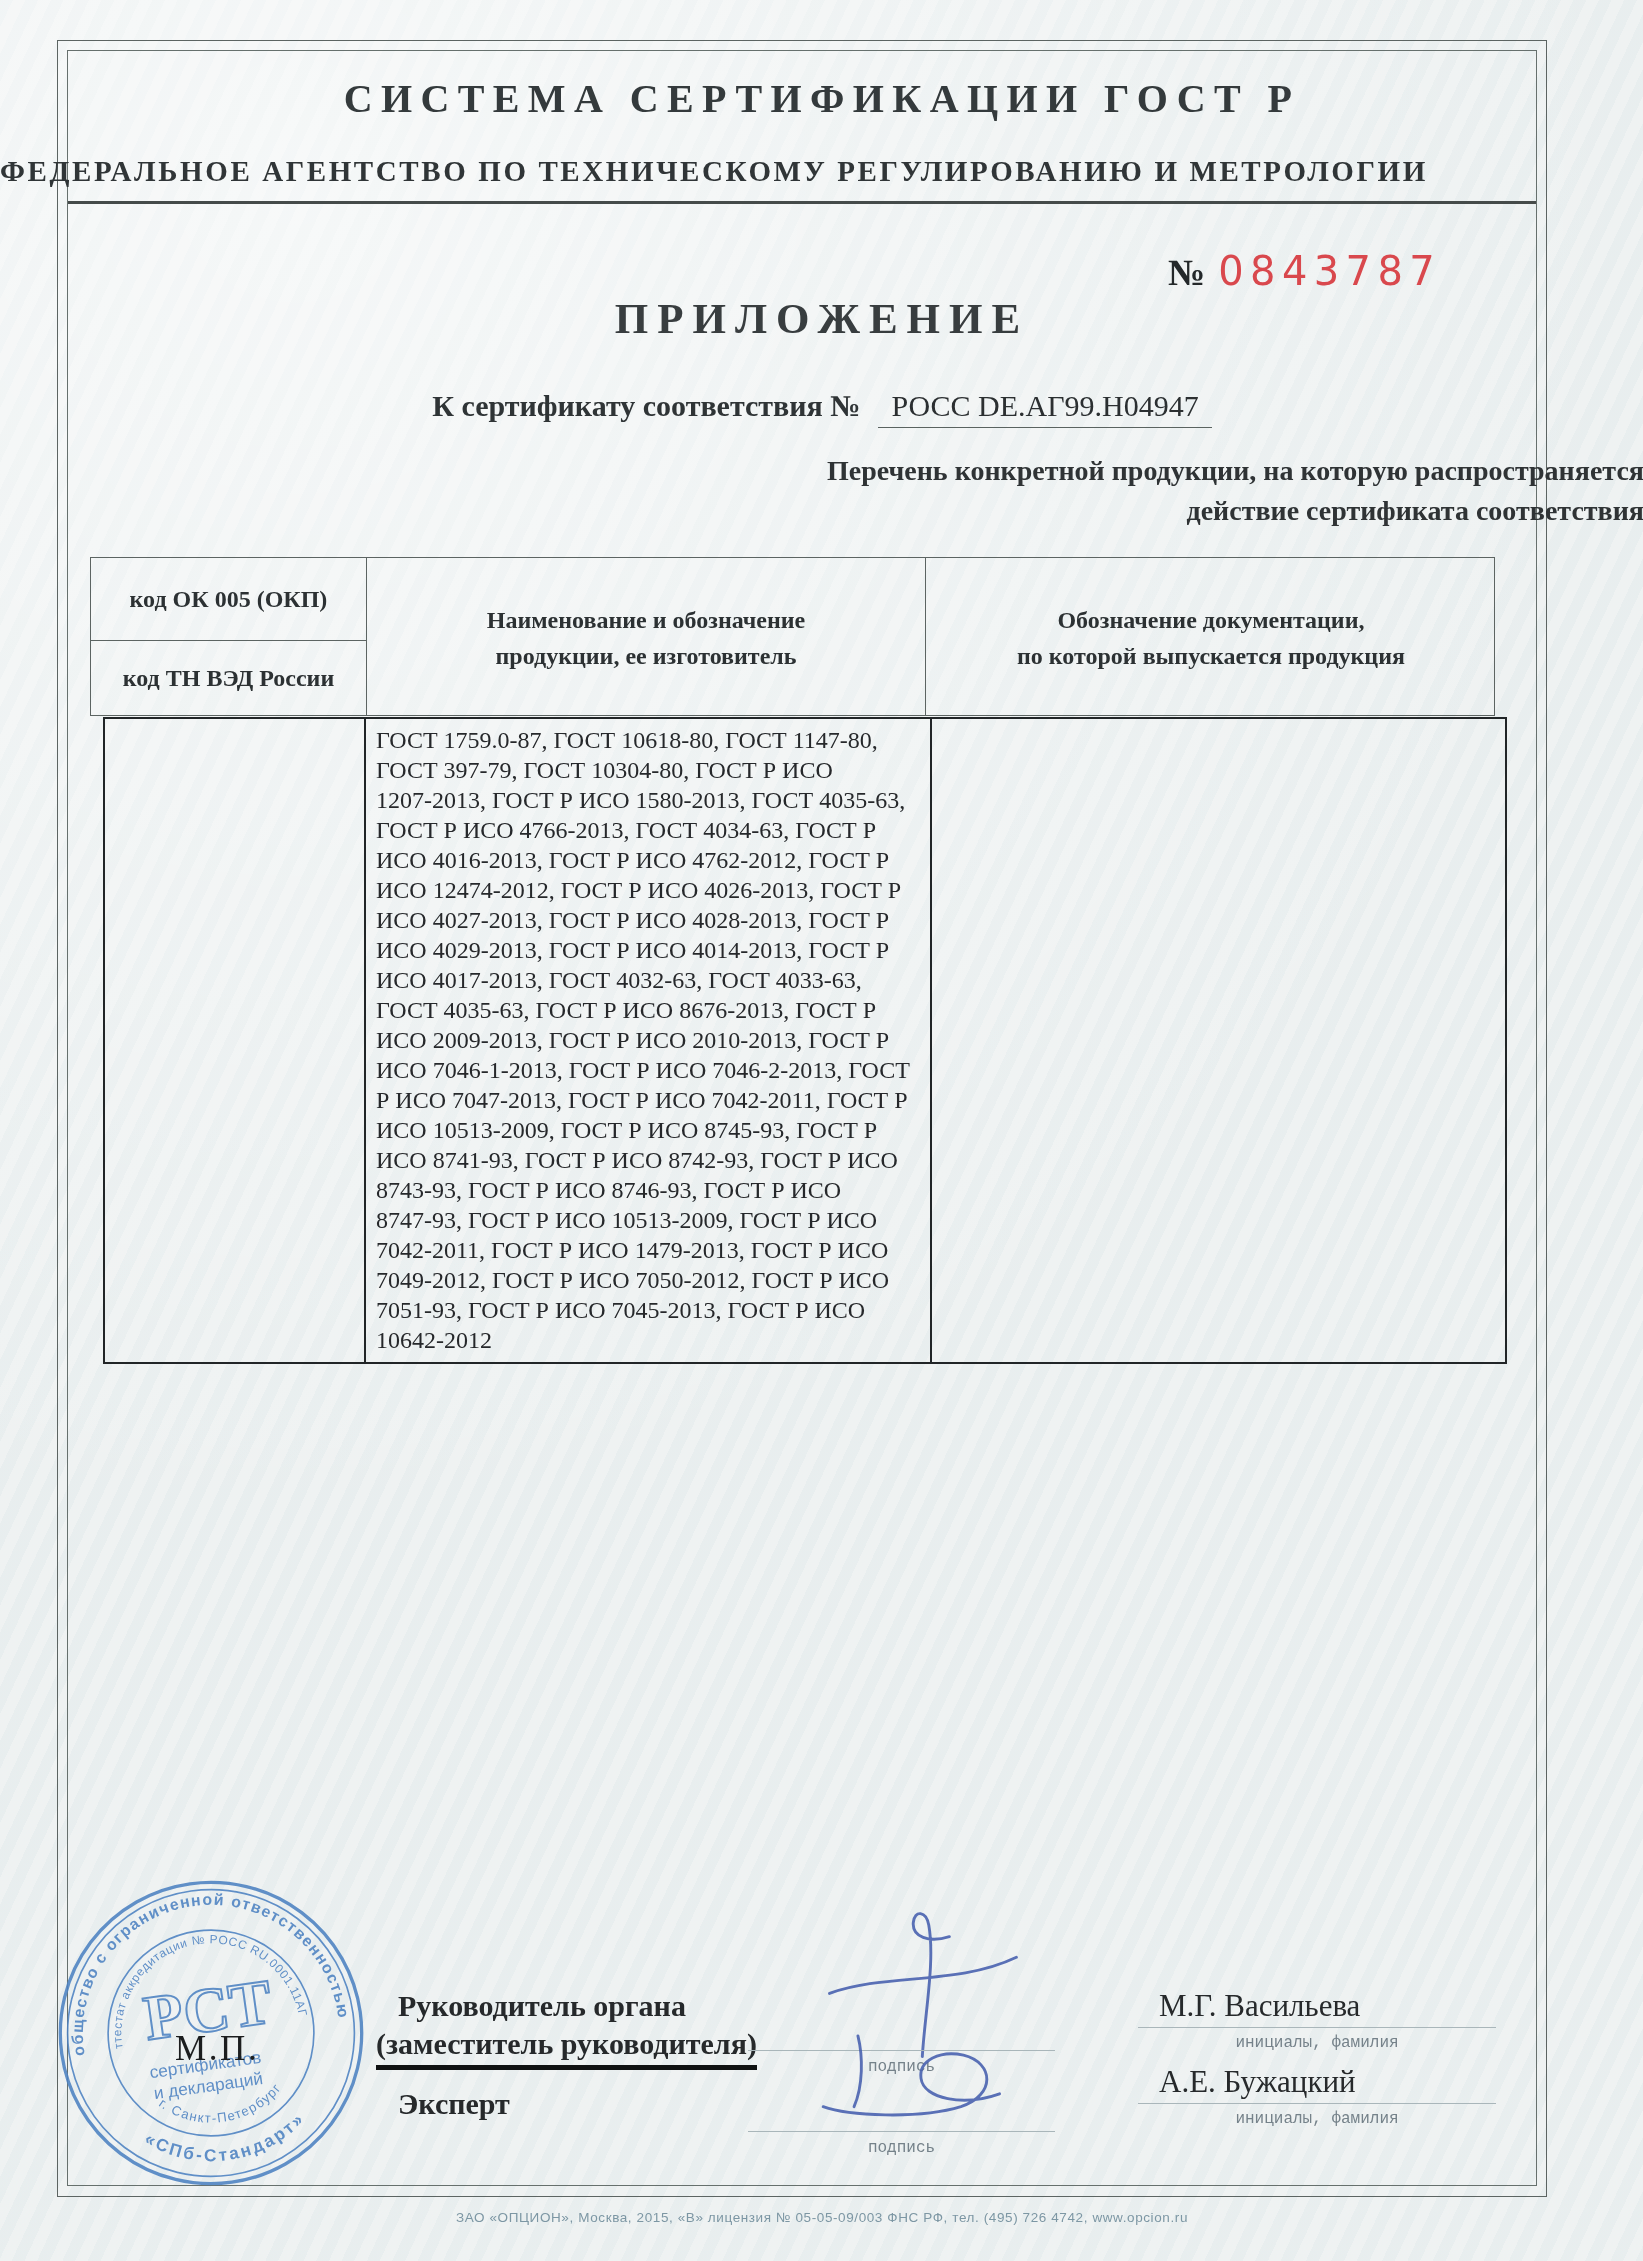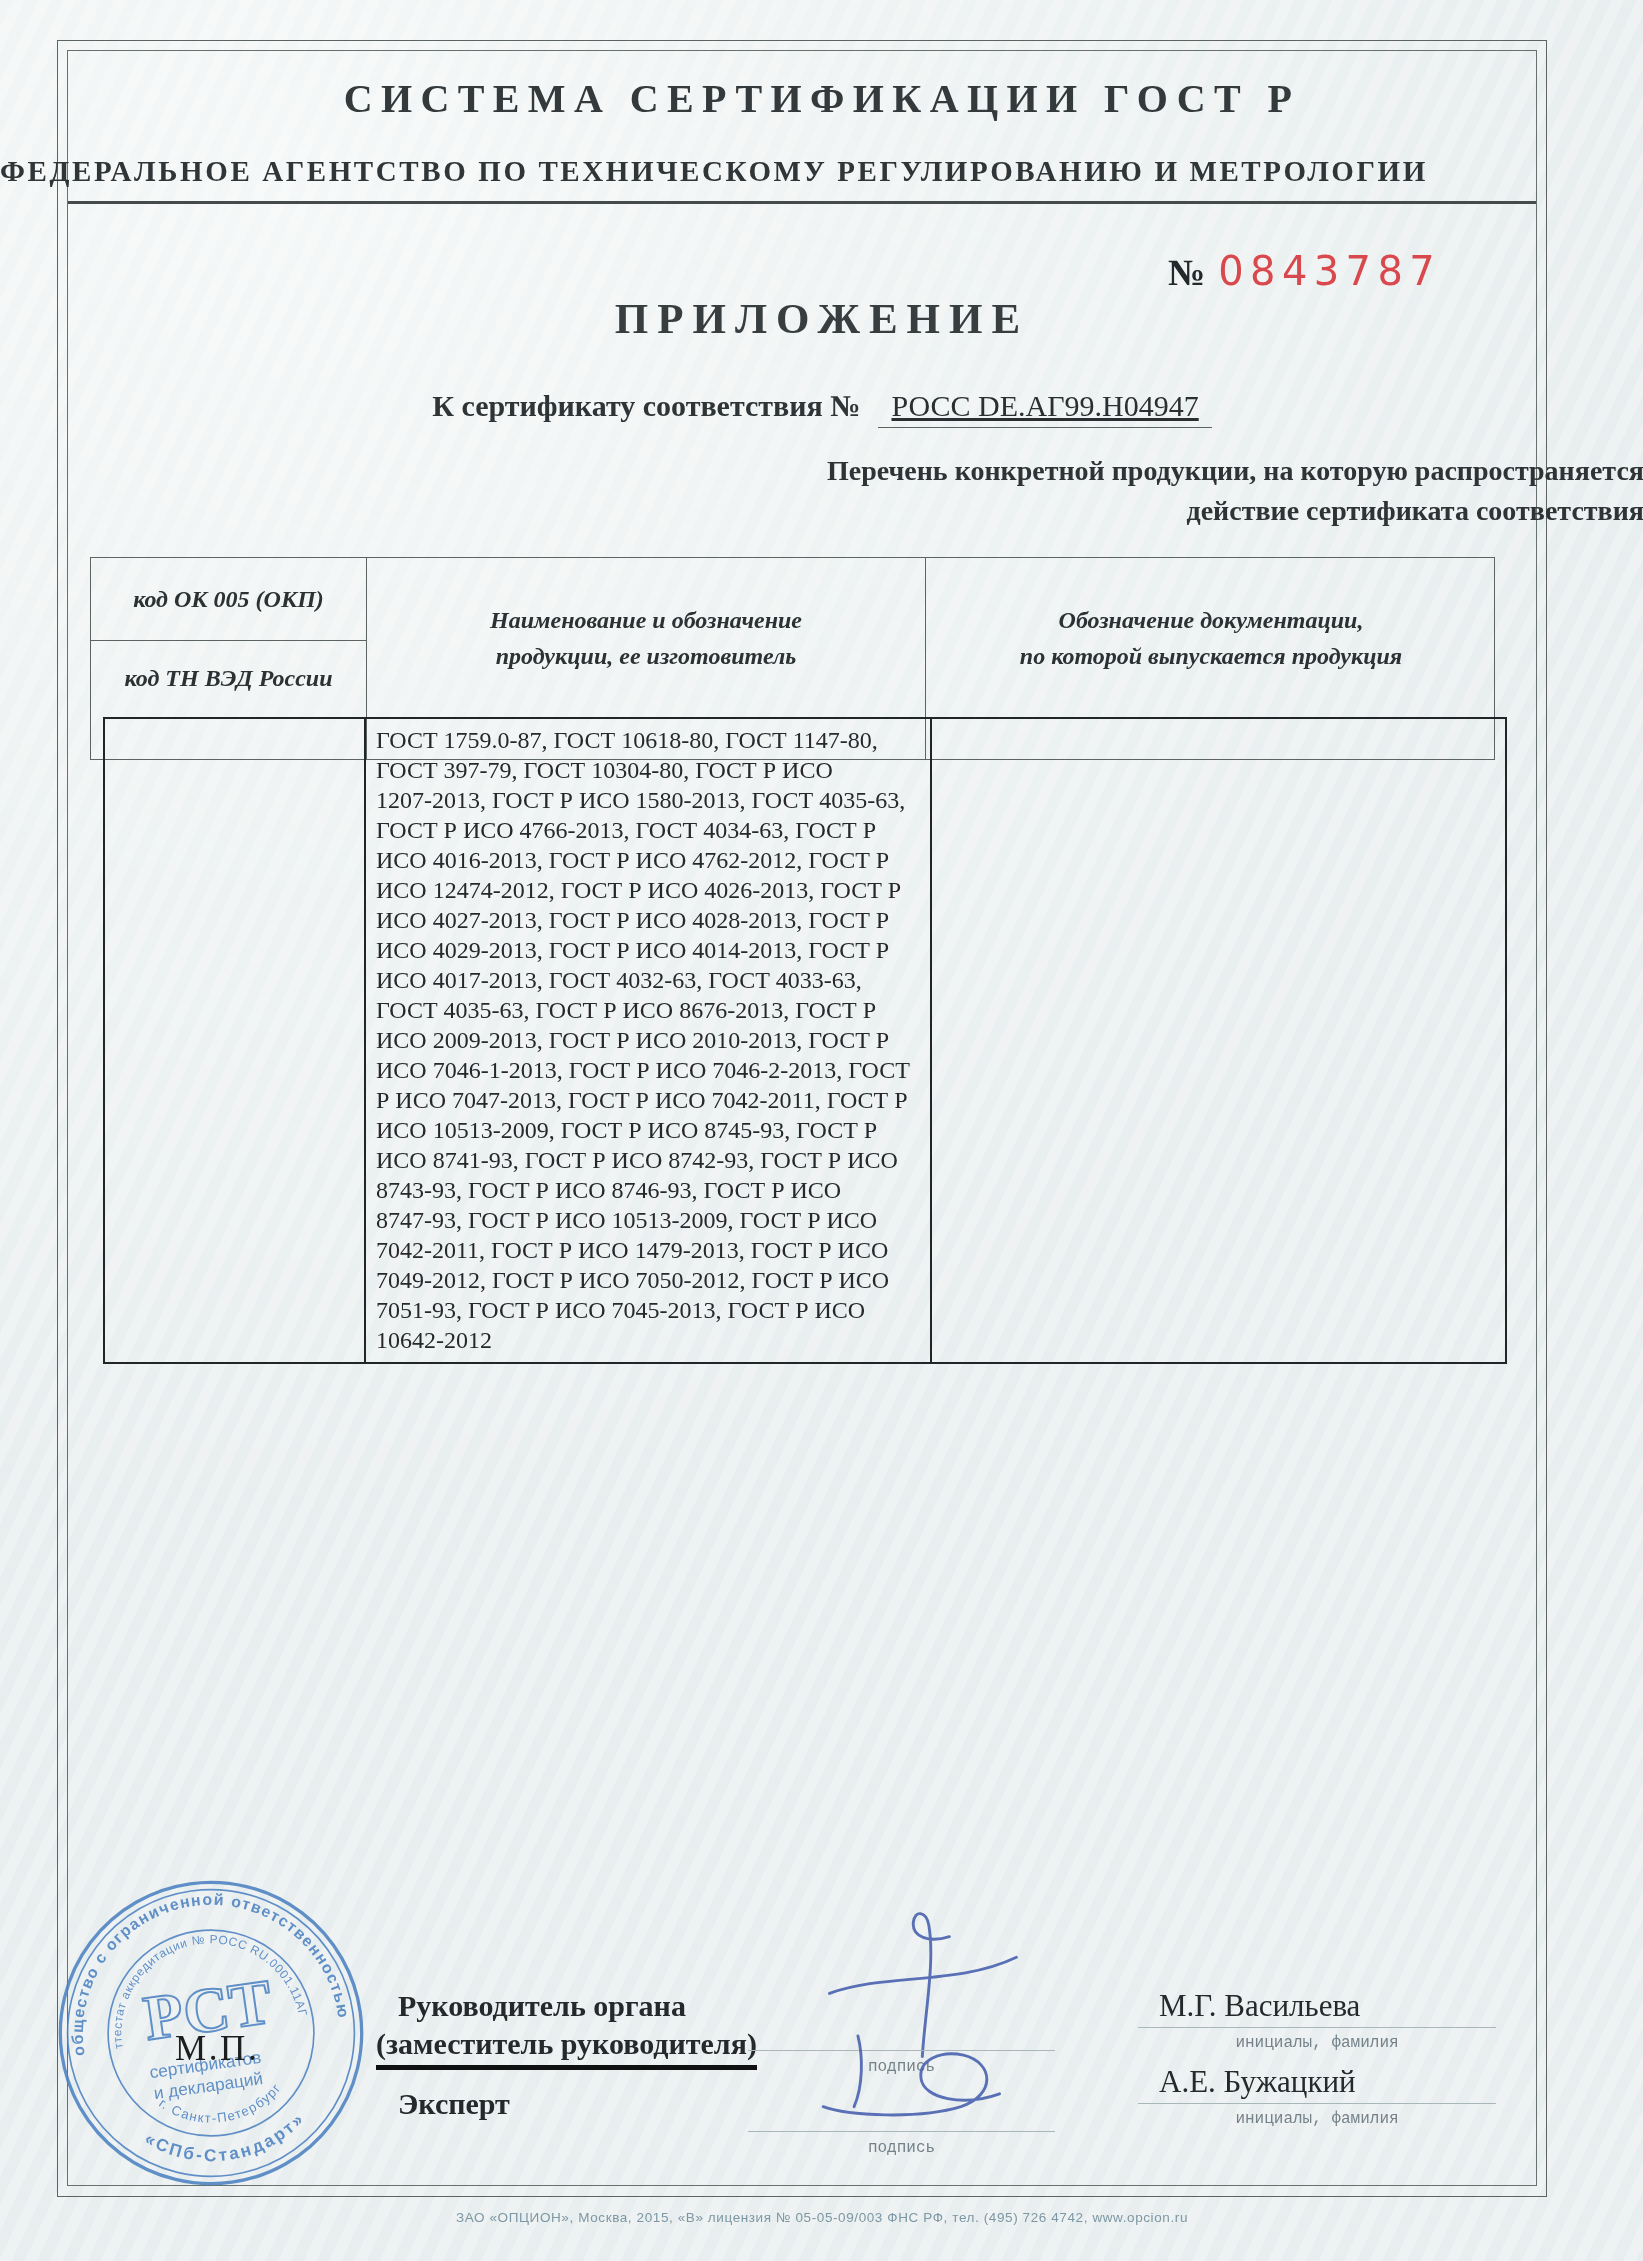--- a/index.html
+++ b/index.html
@@ -27,26 +27,26 @@
   .agency-title{ left:0; right:0; top:155px; text-align:left; font-size:29px; font-weight:bold; letter-spacing:2.6px; color:#303537; }
 
   .form-no { left:1168px; top:248px; white-space:nowrap; }
   .form-no .mark   { font-size:37px; font-weight:bold; color:#24282a; margin-right:13px; }
   .form-no .digits { font-family:"DejaVu Sans","Liberation Sans",sans-serif; font-size:40px; color:#d9484d; letter-spacing:6.4px; }
 
   .doc-title { left:0; right:0; top:294px; text-align:center; font-size:43px; font-weight:bold; letter-spacing:9px; color:#383d3f; }
 
   .cert-line { left:0; right:0; top:389px; text-align:center; font-size:30px; }
   .cert-line .lbl { font-weight:bold; color:#2f3436;margin-top:12px; }
-  .cert-line .num { display:inline-block; margin-left:18px; padding:0 13px 3.9px 13px; border-bottom:1.9px solid #5a6360; color:#2b2f31;text-decoration:underline; }
+  .cert-line .num { display:inline-block; margin-left:18px; padding:0 13px 3.9px 13px; border-bottom:1.9px solid #5a6360; color:#2b2f31; }
 
   .subtitle { left:0; right:0; top:451px; text-align:right; font-size:28px; font-weight:bold; line-height:40px; white-space:pre-line; color:#2f3335; }
 
   
-  .tbl-head { left:90px; top:557px; width:1405px; height:203px; border:1.3px solid #5c6462;font-style:italic; }
+  .tbl-head { left:90px; top:557px; width:1405px; height:159px; border:1.3px solid #5c6462; }
   .tbl-head .v1 { left:275px;  top:0; width:1.3px; height:100%; background:#5c6462; }
   .tbl-head .v2 { left:834px; top:0; width:1.3px; height:100%; background:#5c6462; }
   .tbl-head .h1 { left:0; top:82px; width:275px; height:1.3px; background:#5c6462; }
   .cell { display:flex; align-items:center; justify-content:center; text-align:center; font-weight:bold; font-size:24px; color:#2c3133; white-space:pre-line; line-height:36px; }
   .c1a { left:0;      top:0;     width:275px;  height:82px; }
   .c1b { left:0;      top:83px; width:275px;  height:74px; }
   .c2  { left:276px;  top:0;     width:558px;  height:159px; }
   .c3  { left:835px; top:0;     width:570px;  height:159px; }
 
   

